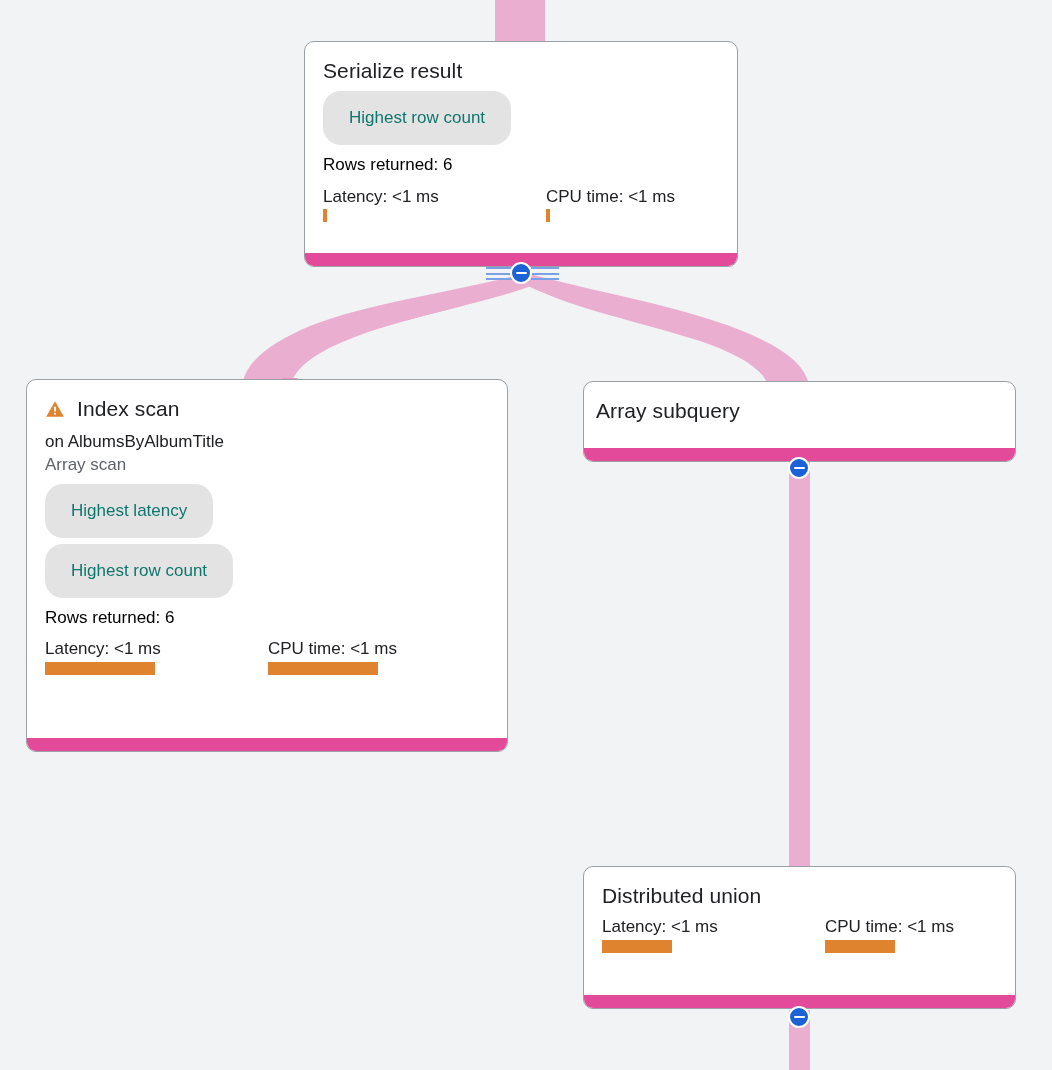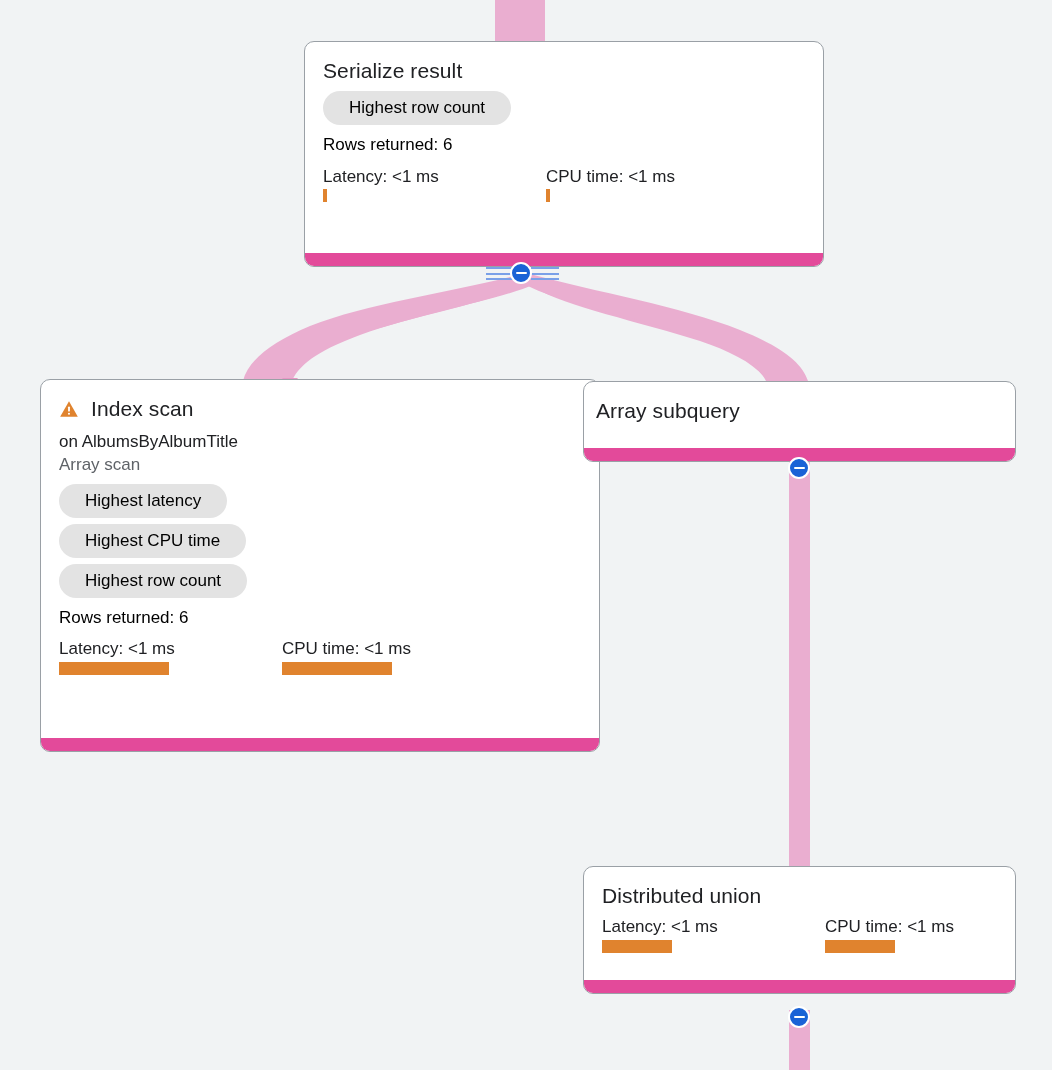--- a/index.html
+++ b/index.html
@@ -84,24 +84,24 @@
 
   .chips {
     margin-top: 8px;
     display: flex;
     flex-direction: column;
     align-items: flex-start;
     gap: 6px;
   }
   .chip {
     background: #e3e3e3;
-    color: #000000;
+    color: #0f766e;
     border-radius: 18px;
     font-size: 17px;
-    padding: 6px 26px;
+    padding: 16px 26px;
     line-height: 1.3;
     white-space: nowrap;
   }
 
   .rows-line {
     font-size: 17px;
     color: #000000;
     margin-top: 9px;
     line-height: 1.25;
   }
@@ -196,21 +196,21 @@
              C 780,346 802,362 808,381
              L 766,381
              C 758,364 734,350 700,338
              C 640,318 556,302 524,284 Z" fill="#eaaed0"></path>
 
     <rect x="789" y="462" width="21" height="412" fill="#eaaed0"></rect>
 
     <rect x="789" y="1010" width="21" height="62" fill="#eaaed0"></rect>
   </svg>
 
-  <div class="node" style="left:304px; top:41px; width:520px; height:226px;">
+  <div class="node" style="left:304px; top:41px; width:434px; height:226px;">
     <div class="node-body">
       <div class="node-title-row">
         <div class="node-title">Serialize result</div>
       </div>
       <div class="chips">
         <div class="chip">Highest row count</div>
       </div>
       <div class="rows-line">Rows returned: 6</div>
       <div class="metrics">
         <div class="metric" style="width:192px;">
@@ -234,35 +234,34 @@
   <div class="multi-lines" style="left:531px; top:267px; width:28px;">
     <i></i>
       <i></i>
       <i></i>
   </div>
 
   <div class="toggle" style="left:510px; top:262px;">
     <span class="bar"></span>
   </div>
 
-  <div class="node" style="left:40px; top:379px; width:560px; height:373px;">
+  <div class="node" style="left:26px; top:379px; width:482px; height:373px;">
     <div class="node-body">
       <div class="node-title-row">
         <svg class="warn-icon" viewBox="0 0 24 24">
           <path d="M12 2.8 L22.6 21.2 H1.4 Z" fill="#e0832e"></path>
           <rect x="10.9" y="9" width="2.2" height="6.2" rx="1" fill="#ffffff"></rect>
           <circle cx="12" cy="17.6" r="1.25" fill="#ffffff"></circle>
         </svg>
         <div class="node-title">Index scan</div>
       </div>
       <div class="node-sub">on AlbumsByAlbumTitle</div>
       <div class="node-sub2">Array scan</div>
       <div class="chips">
         <div class="chip">Highest latency</div>
-        <div class="chip">Highest CPU time</div>
         <div class="chip">Highest row count</div>
       </div>
       <div class="rows-line">Rows returned: 6</div>
       <div class="metrics">
         <div class="metric" style="width:192px;">
           <div class="metric-label">Latency: &lt;1 ms</div>
           <div class="metric-bar" style="width:110px;"></div>
         </div>
         <div class="metric">
           <div class="metric-label">CPU time: &lt;1 ms</div>
@@ -279,21 +278,21 @@
         <div class="node-title">Array subquery</div>
       </div>
     </div>
     <div class="node-accent"></div>
   </div>
 
   <div class="toggle" style="left:788px; top:457px;">
     <span class="bar"></span>
   </div>
 
-  <div class="node" style="left:583px; top:866px; width:433px; height:128px;">
+  <div class="node" style="left:583px; top:866px; width:433px; height:143px;">
     <div class="node-body">
       <div class="node-title-row">
         <div class="node-title">Distributed union</div>
       </div>
       <div class="metrics" style="margin-top:9px;">
         <div class="metric" style="width:192px;">
           <div class="metric-label">Latency: &lt;1 ms</div>
           <div class="metric-bar" style="width:70px;"></div>
         </div>
         <div class="metric">

